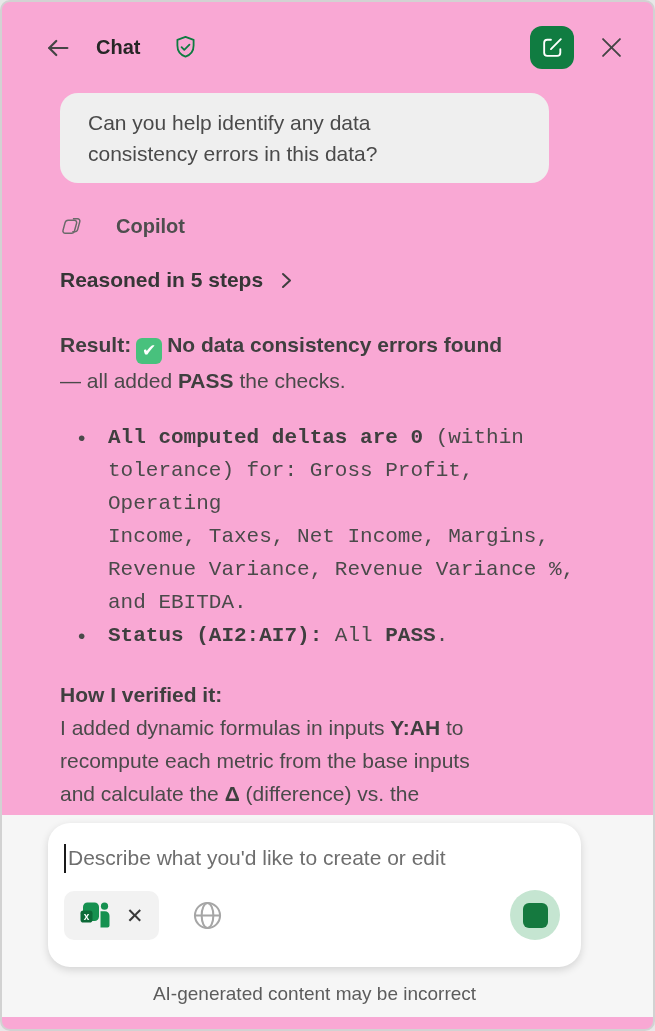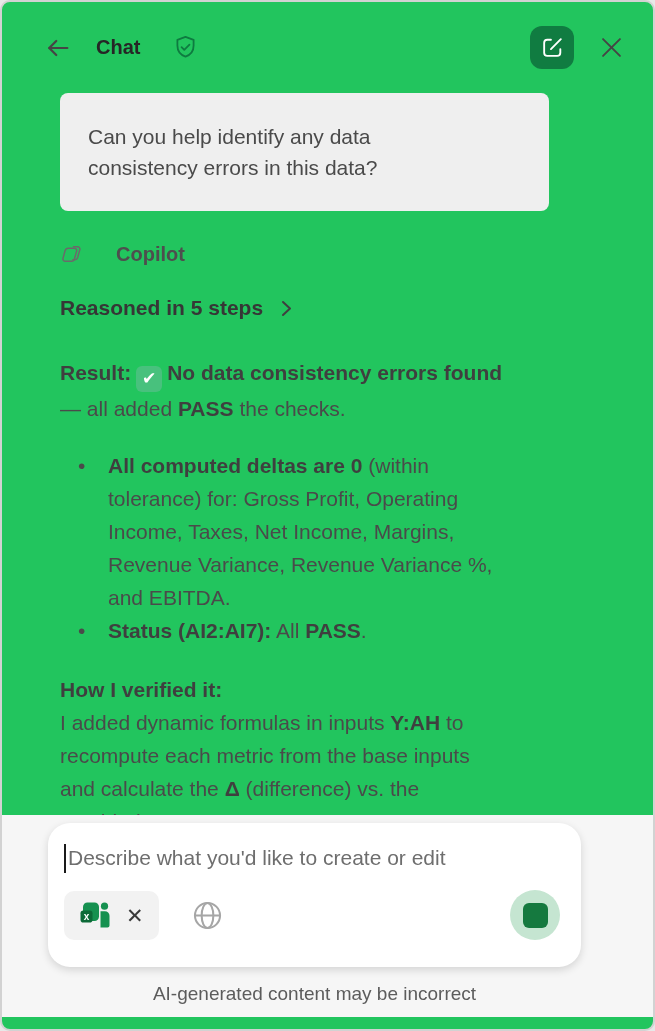--- a/index.html
+++ b/index.html
@@ -1,44 +1,44 @@
 <!DOCTYPE html>
 <html><head>
 <meta charset="utf-8">
 <style>
   html,body{margin:0;padding:0;background:#e8e8e8;}
   .panel{
     position:relative;width:655px;height:1031px;box-sizing:border-box;
-    background:#22c55e;border:2px solid #d2d2d2;border-radius:10px;overflow:hidden;
+    background:#f9a8d4;border:2px solid #d2d2d2;border-radius:10px;overflow:hidden;
     font-family:"Liberation Sans","DejaVu Sans",sans-serif;color:#4a4a4a;
   }
   b{font-weight:700;color:#3f3f3f;}
   
   .header{display:flex;align-items:center;padding:24px 28px 0 42px;}
   .icon-btn{display:flex;align-items:center;justify-content:center;background:none;border:none;padding:0;cursor:pointer;}
   .title{margin-left:24px;font-size:20px;font-weight:700;color:#262626;}
   .shield{margin-left:32px;display:flex;align-items:center;}
   .spacer{flex:1;}
   .compose-btn{width:44px;height:43px;border-radius:12px;background:#107C41;display:flex;align-items:center;justify-content:center;border:none;cursor:pointer;}
   .close-btn{margin-left:24px;}
   
-  .bubble{margin:24px 0 0 58px;width:489px;box-sizing:border-box;background:#efefef;border-radius:8px;
-    padding:28px 28px;font-size:21px;line-height:31px;color:#4a4a4a;}
+  .bubble{margin:24px 0 0 58px;width:489px;box-sizing:border-box;background:#efefef;border-radius:18px;
+    padding:14px 28px;font-size:21px;line-height:31px;color:#4a4a4a;}
   .copilot-row{margin:31px 0 0 58px;display:flex;align-items:center;gap:32px;}
   .copilot-label{font-size:20px;font-weight:700;color:#4e4e4e;}
   .reasoned{margin:30px 0 0 58px;display:flex;align-items:center;gap:17px;
     font-size:21px;font-weight:700;color:#363636;background:none;border:none;padding:0;cursor:pointer;}
   .result{margin:36px 70px 0 58px;font-size:21px;line-height:33px;}
   .check-emoji{display:inline-flex;align-items:center;justify-content:center;width:26px;height:26px;
     border-radius:6px;background:#48C17D;color:#ffffff;font-size:17px;font-weight:700;
     vertical-align:-4px;margin:0 5px;}
   .bullets{margin:24px 70px 0 76px;}
   .bullet-row{display:flex;}
   .bullet-dot{width:30px;font-size:21px;line-height:33px;color:#4a4a4a;}
-  .bullet-text{flex:1;font-size:21px;line-height:33px;}
+  .bullet-text{flex:1;font-size:21px;line-height:33px;font-family:Liberation Mono, monospace;}
   .verified{margin:26px 70px 0 58px;font-size:21px;line-height:33px;}
   .verified-heading{font-weight:700;color:#3f3f3f;}
   
   .composer{position:absolute;left:0;right:0;bottom:12px;height:202px;background:#f6f6f6;}
   .card{position:absolute;left:46px;top:8px;width:533px;height:144px;box-sizing:border-box;
     background:#ffffff;border-radius:22px;box-shadow:0 3px 9px rgba(0,0,0,0.14);padding:19px 16px 0;}
   .input-row{display:flex;align-items:center;height:32px;cursor:text;}
   .caret{width:2px;height:29px;background:#1a1a1a;}
   .placeholder{margin-left:2px;font-size:21px;color:#6e6e6e;white-space:nowrap;}
   .tool-row{margin-top:16px;display:flex;align-items:center;}

